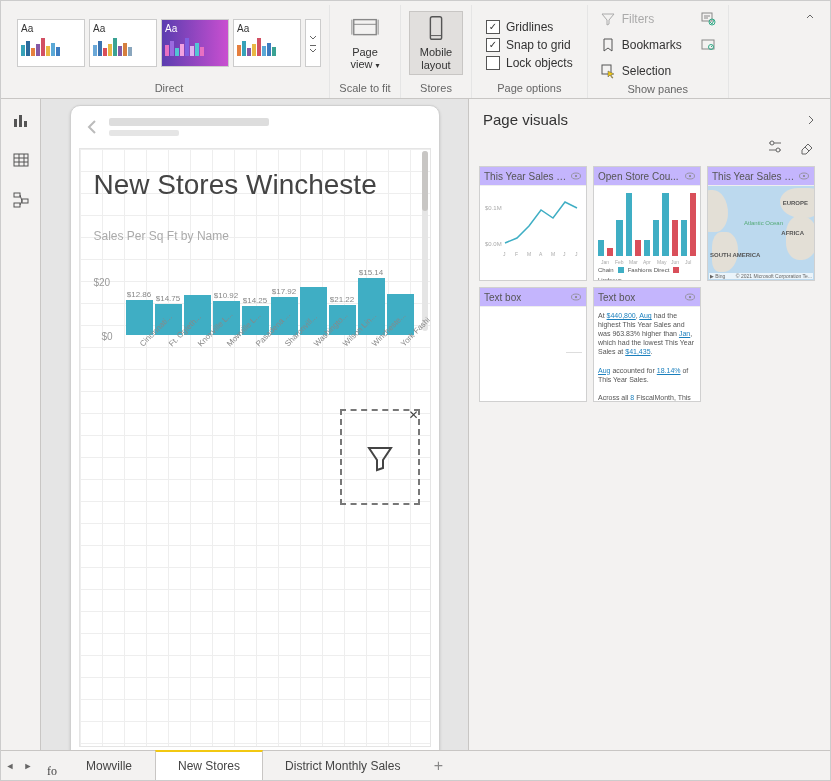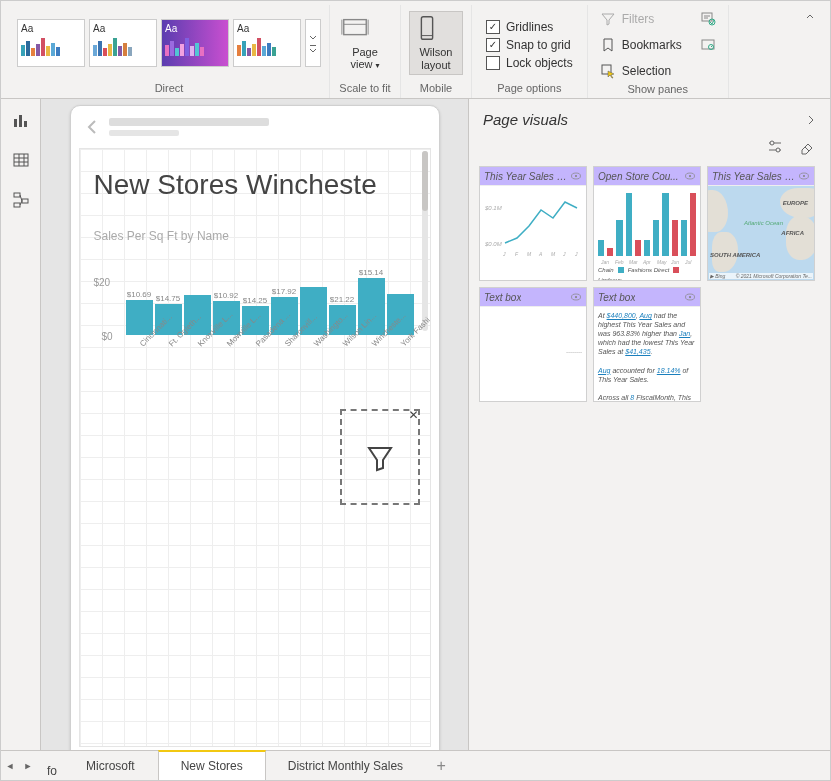--- a/index.html
+++ b/index.html
@@ -19,21 +19,21 @@
   .ribbon-group-label { font-size:11px; color:#666; padding:2px 0 4px; }
 
   .theme-swatch { width:68px; height:48px; border:1px solid #ccc; background:#fff; display:flex; flex-direction:column; padding:3px; gap:2px; cursor:pointer; }
   .theme-swatch .aa { font-size:10px; color:#333; }
   .theme-swatch .bars { display:flex; gap:1px; align-items:flex-end; height:20px; }
   .theme-swatch .bars div { width:4px; }
   .theme-purple { background:linear-gradient(90deg,#5b3db0,#c94fd0); }
   .theme-purple .aa { color:#fff; }
   .themes-drop { width:16px; height:48px; border:1px solid #ccc; display:flex; align-items:center; justify-content:center; cursor:pointer; background:#fff;}
 
-  .ribbon-btn { display:flex; flex-direction:column; align-items:flex-start; justify-content:center; width:54px; height:64px; gap:2px; cursor:pointer; padding:2px; }
+  .ribbon-btn { display:flex; flex-direction:column; align-items:center; justify-content:center; width:54px; height:64px; gap:2px; cursor:pointer; padding:2px; }
   .ribbon-btn.active { background:#e1dfdd; border:1px solid #c8c6c4; }
   .ribbon-btn svg { width:30px; height:30px; }
   .ribbon-btn .lbl { font-size:11px; text-align:center; line-height:1.1; }
 
   .check-col { display:flex; flex-direction:column; gap:4px; padding:4px 6px 0; }
   .check-row { display:flex; align-items:center; gap:6px; font-size:12px; cursor:pointer; white-space:nowrap;}
   .chk { width:14px; height:14px; border:1px solid #555; display:inline-flex; align-items:center; justify-content:center; background:#fff; }
   .chk.checked::after { content:"✓"; font-size:10px; color:#333; line-height:1; }
 
   .pane-btn { display:flex; align-items:center; gap:6px; font-size:12px; cursor:pointer; padding:2px; white-space:nowrap;}
@@ -68,21 +68,21 @@
   
   .placed-visual { position:absolute; left:260px; top:260px; width:80px; height:96px; }
   .sel-box { position:absolute; inset:0; border:2px dashed #777; }
   .sel-close { position:absolute; right:-2px; top:-2px; width:16px; height:16px; display:flex; align-items:center; justify-content:center; font-size:12px; color:#444; cursor:pointer;}
   .funnel-ic { position:absolute; left:50%; top:50%; transform:translate(-50%,-50%); }
 
   .scroll-hint { position:absolute; right:2px; top:2px; width:6px; height:180px; background:#e5e5e5; border-radius:3px;}
   .scroll-th { position:absolute; right:2px; top:2px; width:6px; height:60px; background:#c8c6c4; border-radius:3px;}
 
   
-  .pv-pane { width:362px; background:#f3f2f1; border-left:1px solid #c8c6c4; display:flex; flex-direction:column;font-style:italic; }
+  .pv-pane { width:362px; background:#f3f2f1; border-left:1px solid #c8c6c4; display:flex; flex-direction:column; }
   .pv-head { display:flex; align-items:center; justify-content:space-between; padding:12px 14px 6px; font-size:15px; color:#333;}
   .pv-tools { display:flex; justify-content:flex-end; gap:14px; padding:4px 14px 10px; color:#666;}
   .pv-grid { padding:0 10px; display:flex; flex-wrap:wrap; gap:6px; align-content:flex-start;}
   .pv-card { width:108px; border:1px solid #d0d0d0; background:#fff; display:flex; flex-direction:column;}
   .pv-card-h { display:flex; justify-content:space-between; align-items:center; font-size:10px; color:#555; padding:3px 4px; background:#c4b5fd; border-bottom:1px solid #eee; }
   .pv-card-h span:first-child { overflow:hidden; text-overflow:ellipsis; white-space:nowrap; }
   .pv-body { height:94px; position:relative; overflow:hidden; padding:2px;}
   .eye { width:12px; height:12px; color:#888;}
 
   .mini-line { width:100%; height:70px; }
@@ -97,21 +97,21 @@
 
   .map { position:relative; width:100%; height:100%; background:#bcd9ee;}
   .map .cont { position:absolute; background:#e3dfd6; }
   .map .lab { position:absolute; font-size:6px; font-weight:600; color:#555;}
   .map-att { position:absolute; bottom:1px; left:1px; right:1px; font-size:5px; color:#666; display:flex; justify-content:space-between; background:rgba(255,255,255,.7); padding:0 1px;}
 
   
   .tabs { height:30px; background:#f3f2f1; border-top:1px solid #c8c6c4; display:flex; align-items:stretch; }
   .tab-nav { width:18px; display:flex; align-items:center; justify-content:center; color:#666; cursor:pointer; font-size:9px;}
   .tab { padding:0 22px; display:flex; align-items:center; font-size:12px; color:#444; cursor:pointer; border-right:1px solid transparent;}
-  .tab.partial { padding:11px 6px 0 10px;}
+  .tab.partial { padding:11px 6px 0 10px;font-family:Liberation Serif, serif;}
   .tab.active { background:#fff; border-top:2px solid #f2c811; border-left:1px solid #c8c6c4; border-right:1px solid #c8c6c4; margin-top:-1px;}
   .tab-add { width:30px; display:flex; align-items:center; justify-content:center; color:#888; cursor:pointer; font-size:16px;}
 
   svg { display:block; }
 </style>
 </head>
 <body>
 
 <div class="app">
 
@@ -198,24 +198,24 @@
       <div class="ribbon-group-label">Scale to fit</div>
     </div>
 
     <div class="ribbon-group">
       <div class="ribbon-group-content">
         <div class="ribbon-btn active">
           <svg viewBox="0 0 32 32">
               <rect x="10" y="3" width="12" height="24" rx="2" fill="none" stroke="#555" stroke-width="1.5"></rect>
               <line x1="10" y1="23" x2="22" y2="23" stroke="#555"></line>
             </svg>
-          <div class="lbl">Wilson layout</div>
-        </div>
-      </div>
-      <div class="ribbon-group-label">Mobile</div>
+          <div class="lbl">Mobile layout</div>
+        </div>
+      </div>
+      <div class="ribbon-group-label">Stores</div>
     </div>
 
     <div class="ribbon-group">
       <div class="ribbon-group-content">
         <div class="check-col">
           <div class="check-row">
               <span class="chk checked"></span>
               <span>Gridlines</span>
             </div>
           <div class="check-row">
@@ -328,21 +328,21 @@
           <div class="scroll-hint"></div>
             <div class="scroll-th"></div>
           <div class="phone-title">New Stores Wincheste</div>
           <div class="phone-sub">Sales Per Sq Ft by Name</div>
 
           <div class="bar-chart">
             <div class="axis-lbl" style="left:0;top:28px">$20</div>
             <div class="axis-lbl" style="left:8px;top:82px">$0</div>
             <div class="bars-wrap" id="bars">
                 <div class="bar-col">
-                  <div class="val">$10.69</div>
+                  <div class="val">$12.86</div>
                   <div class="bar" style="height: 34.8px;"></div>
                   <div class="cat">Cincinnati...</div>
                 </div>
                 <div class="bar-col">
                   <div class="val">$14.75</div>
                   <div class="bar" style="height: 31.2px;"></div>
                   <div class="cat">Ft. Ogleth...</div>
                 </div>
                 <div class="bar-col">
                   <div class="val"></div>
@@ -546,19 +546,19 @@
         </div>
 
       </div>
     </div>
   </div>
 
   <div class="tabs">
     <div class="tab-nav">◄</div>
     <div class="tab-nav">►</div>
     <div class="tab partial">fo</div>
-    <div class="tab">Microsoft</div>
+    <div class="tab">Mowville</div>
     <div class="tab active">New Stores</div>
     <div class="tab">District Monthly Sales</div>
     <div class="tab-add">+</div>
   </div>
 
 </div>
 
 </body></html>

